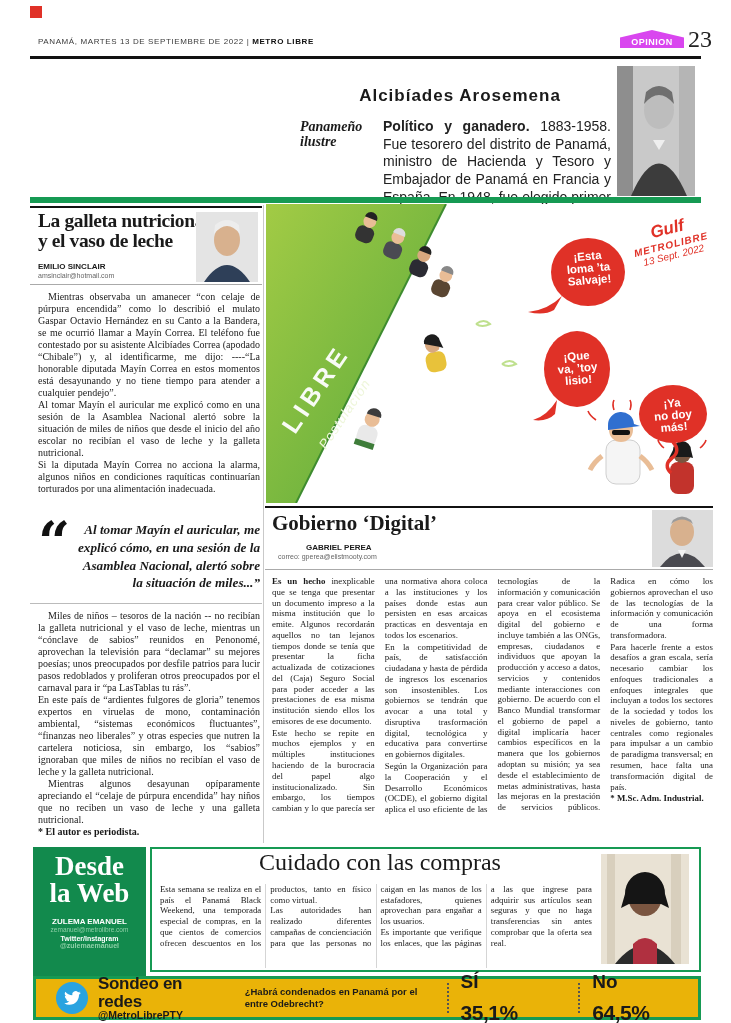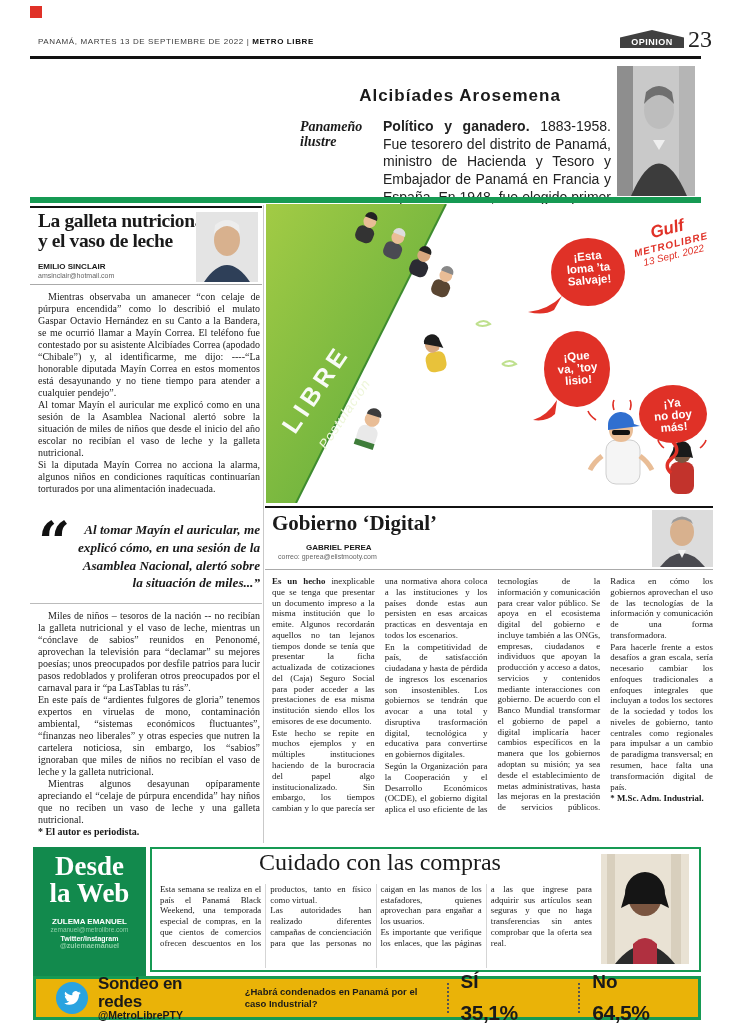--- a/index.html
+++ b/index.html
@@ -4,21 +4,21 @@
 <style>
   html,body{margin:0;padding:0;background:#e9e9e9;}
   .page{position:relative;width:731px;height:1023px;background:#ffffff;margin:0 auto;overflow:hidden;
         font-family:"Liberation Sans",sans-serif;color:#1a1a1a;}
   .abs{position:absolute;}
   .serif{font-family:"Liberation Serif",serif;}
   
   .regmark{left:30px;top:6px;width:12px;height:12px;background:#e03127;}
   .dateline{left:38px;top:37px;font-size:8px;letter-spacing:.6px;color:#3a3a3a;}
   .dateline b{color:#111;}
-  .opinion-tag{left:620px;top:30px;width:64px;height:18px;background:#404040;color:#fff;
+  .opinion-tag{left:620px;top:30px;width:64px;height:18px;background:#d946ef;color:#fff;
       font-size:9px;font-weight:bold;letter-spacing:.5px;text-align:center;line-height:24px;
       clip-path:polygon(0 100%,0 42%,50% 0,100% 42%,100% 100%);}
   .page-num{left:688px;top:26px;font-family:"Liberation Serif",serif;font-size:24px;color:#222;}
   .head-rule{left:30px;top:56px;width:671px;height:3px;background:#111;}
   
   .word-box{left:38px;top:78px;width:247px;height:117px;border:4px solid #909090;background:#fff;box-sizing:border-box;padding:6px 10px;}
   .word-kicker{font-family:"Liberation Serif",serif;font-style:italic;font-weight:bold;font-size:16px;
       text-align:center;border-bottom:1.5px solid #333;width:88%;margin:0 auto;padding-bottom:2px;}
   .word-word{font-size:35px;font-weight:bold;text-align:center;letter-spacing:-1px;margin-top:2px;}
   .word-def{font-size:9.3px;line-height:1.18;color:#222;margin-top:5px;}
@@ -305,21 +305,21 @@
   <div class="abs sondeo">
     <div class="tw-circle">
       <svg width="18" height="18" viewBox="0 0 24 24">
         <path fill="#ffffff" d="M23.6 4.9c-.8.4-1.7.6-2.6.8a4.5 4.5 0 0 0 2-2.5c-.9.5-1.9.9-2.9 1.1a4.5 4.5 0 0 0-7.7 4.1A12.8 12.8 0 0 1 3.1 3.7a4.5 4.5 0 0 0 1.4 6 4.4 4.4 0 0 1-2-.6v.1a4.5 4.5 0 0 0 3.6 4.4 4.6 4.6 0 0 1-2 .1 4.5 4.5 0 0 0 4.2 3.1A9 9 0 0 1 1.6 19a12.7 12.7 0 0 0 6.9 2c8.3 0 12.8-6.9 12.8-12.8v-.6c.9-.6 1.6-1.4 2.3-2.3z"></path>
       </svg>
     </div>
     <div class="sondeo-titles">
       <div class="sondeo-title">Sondeo en redes</div>
       <div class="sondeo-handle">@MetroLibrePTY</div>
     </div>
-    <div class="sondeo-q">¿Habrá condenados en Panamá por el caso Industrial?</div>
+    <div class="sondeo-q">¿Habrá condenados en Panamá por el entre Odebrecht?</div>
     <div class="dotted-sep"></div>
     <div class="poll-opt">
       <span class="poll-label">SÍ</span>
       <span class="poll-value">35,1%</span>
     </div>
     <div class="dotted-sep"></div>
     <div class="poll-opt">
       <span class="poll-label">No</span>
       <span class="poll-value">64,5%</span>
     </div>

